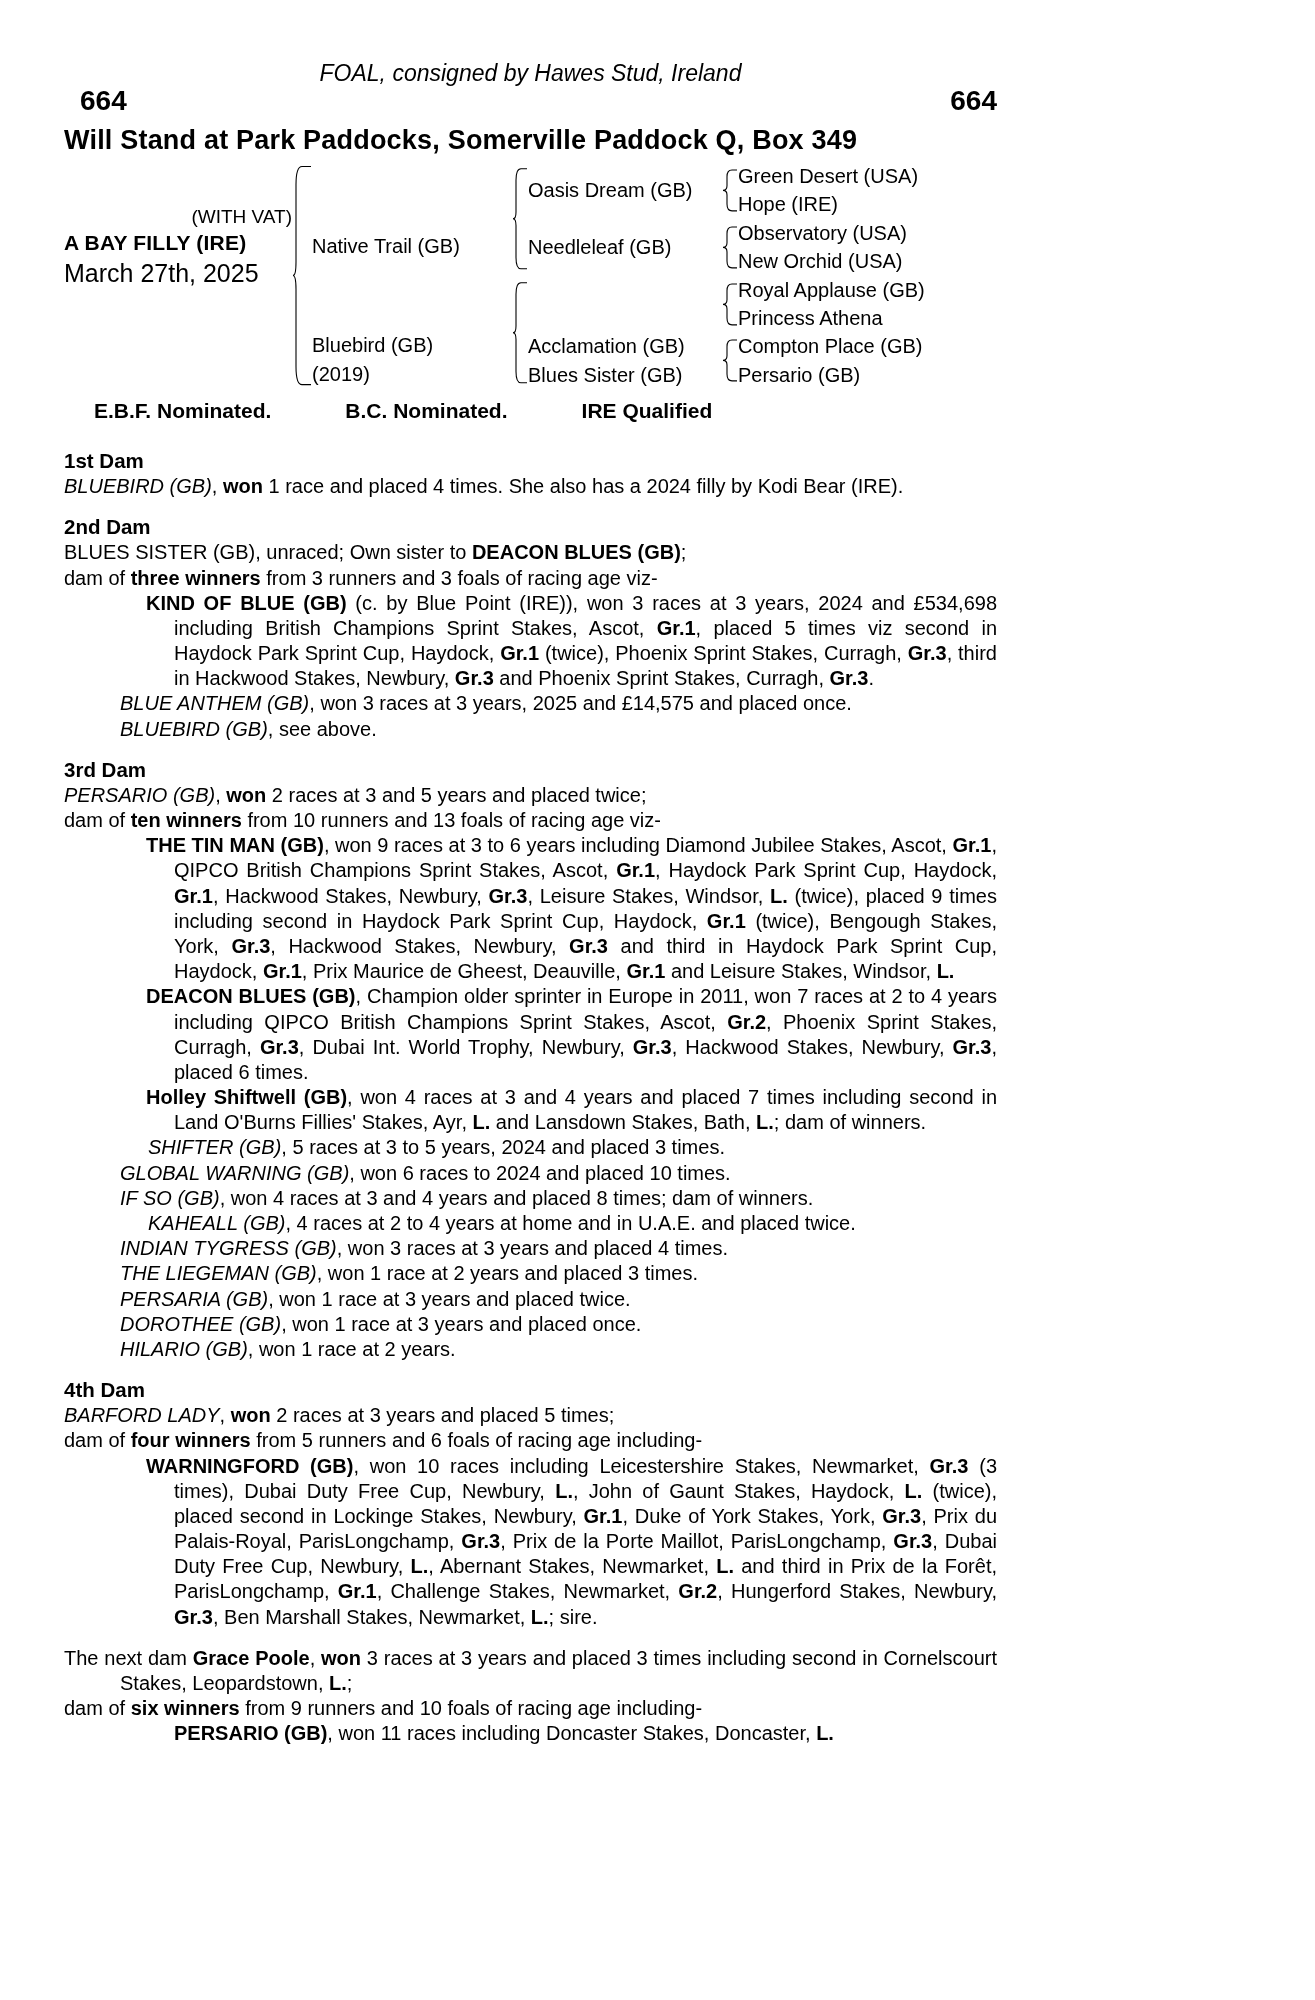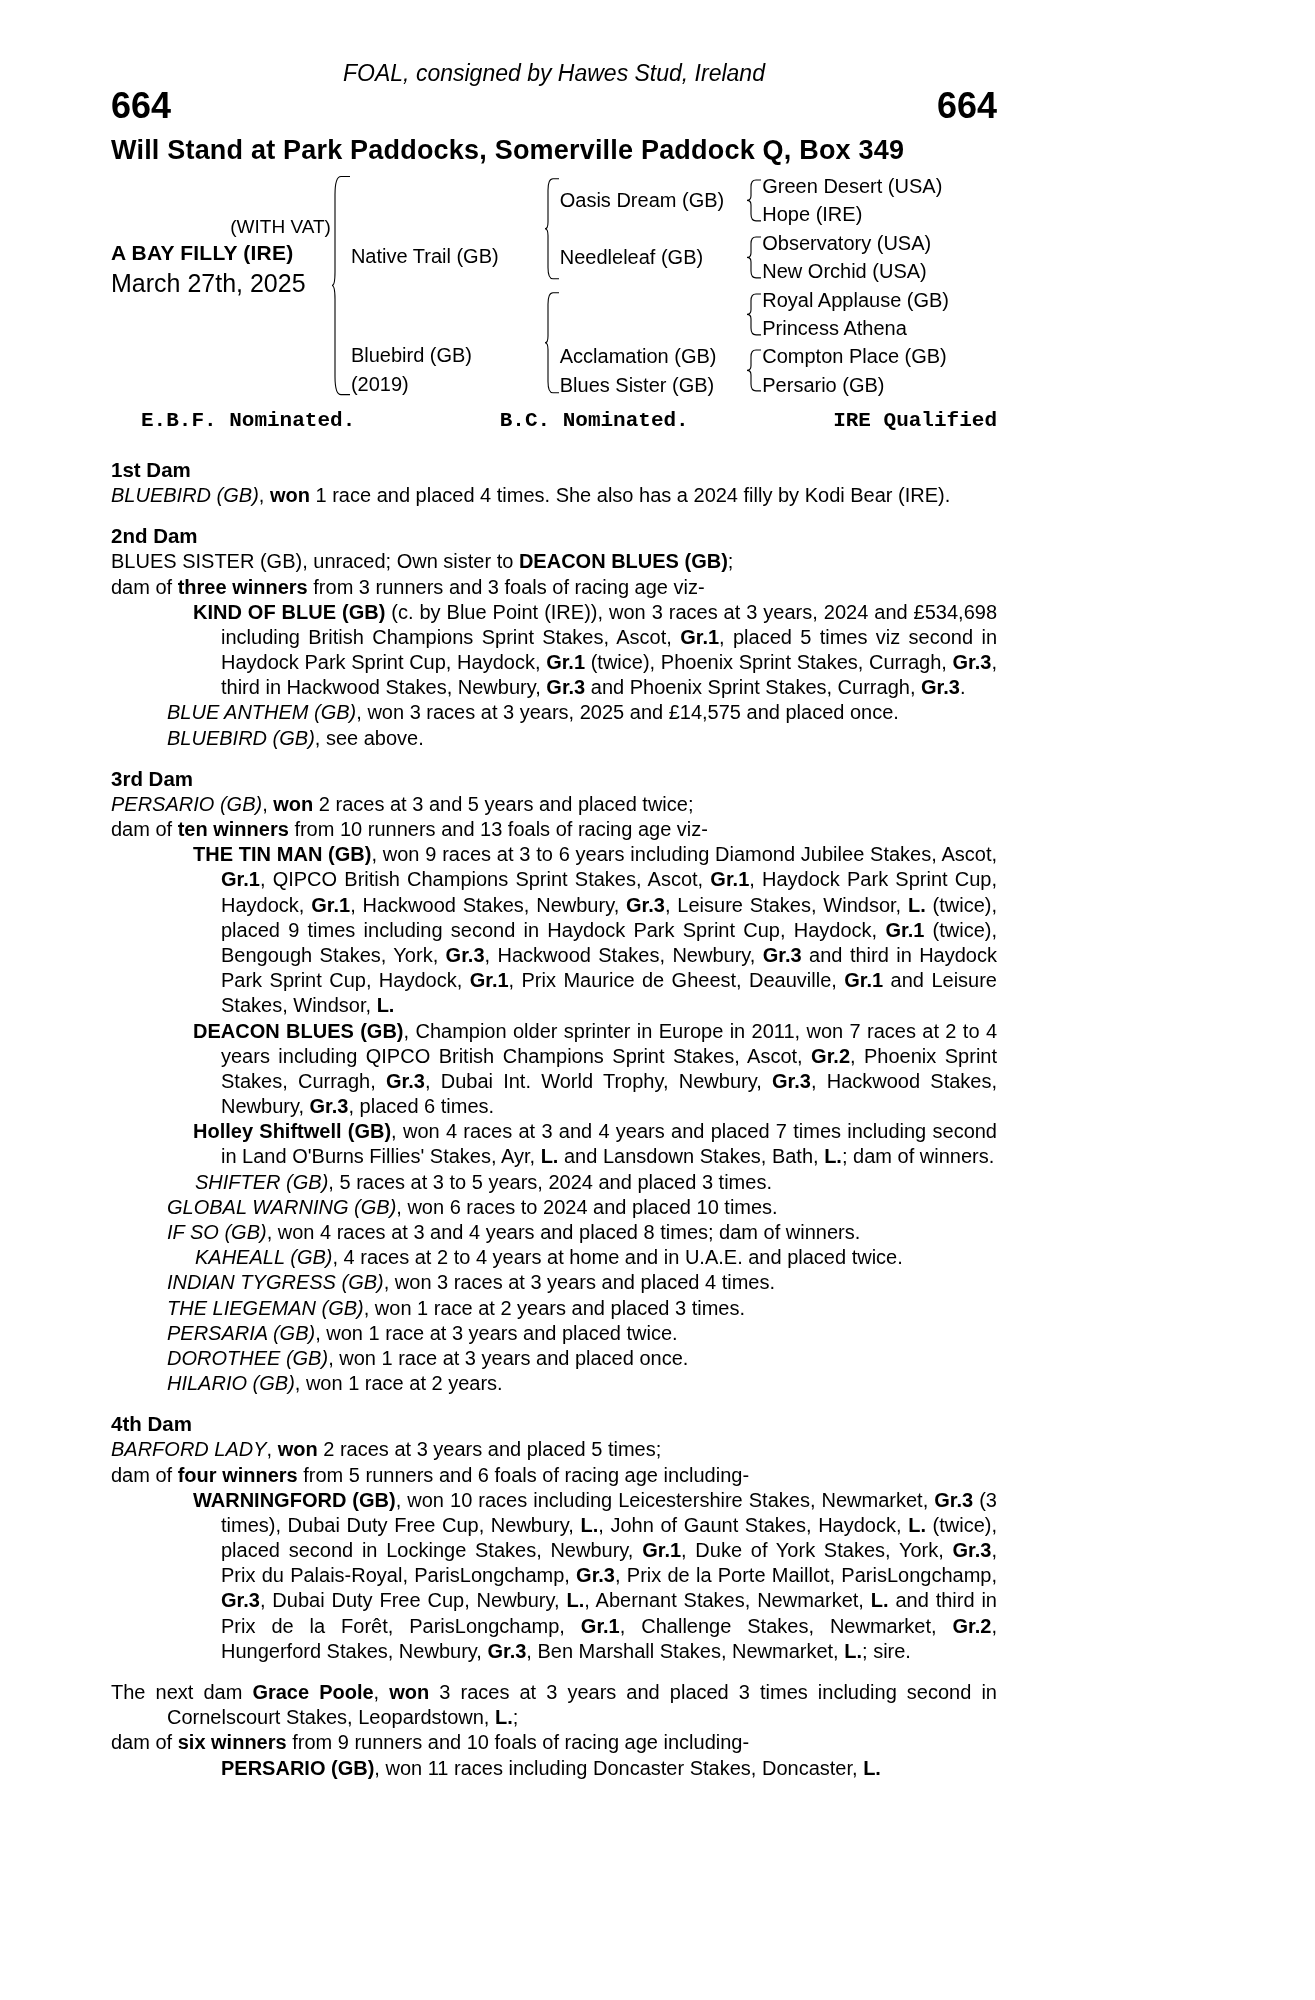--- a/index.html
+++ b/index.html
@@ -11,35 +11,35 @@
     width: 1315px;
     min-height: 2000px;
     font-family: "Liberation Sans", sans-serif;
     color: #000000;
   }
   .page {
     position: relative;
     width: 1089px;
     min-height: 2000px;
     box-sizing: border-box;
-    padding: 60px 92px 40px 111px;
+    padding: 60px 92px 40px 64px;
   }
   .consigned {
     text-align: center;
     font-style: italic;
     font-size: 23px;
     margin: 0 0 2px 0;
   }
   .lotline {
     display: flex;
     justify-content: space-between;
     align-items: baseline;
     font-weight: bold;
-    font-size: 36px;
-    margin: -4px 0 8px 0;
+    font-size: 28px;
+    margin: -4px 0 8px 16px;
   }
   .standline {
     font-weight: bold;
     font-size: 27px;
     letter-spacing: 0.2px;
     margin: 0 0 6px 0;
   }
 
   
   .pedigree {
@@ -92,27 +92,26 @@
     flex: 0 0 16px;
     align-self: stretch;
   }
   .mini-brace svg { position: absolute; top: 0; left: 0; width: 16px; height: 100%; }
 
   .pair { display: flex; flex-direction: column; justify-content: center; }
   .pair .ped-name { line-height: 1.42; }
 
   .nominated {
     display: flex;
-    justify-content: space-between;
+    justify-content: flex-start;
     gap: 74px;
     font-weight: bold;
     font-size: 21px;
     margin: 6px 0 26px 0;
     padding-left: 30px;
-    font-family: Liberation Mono, monospace;
   }
 
   
   .damhead {
     font-weight: bold;
     font-size: 20.5px;
     margin: 16px 0 1px 0;
   }
   p.t {
     margin: 0;

